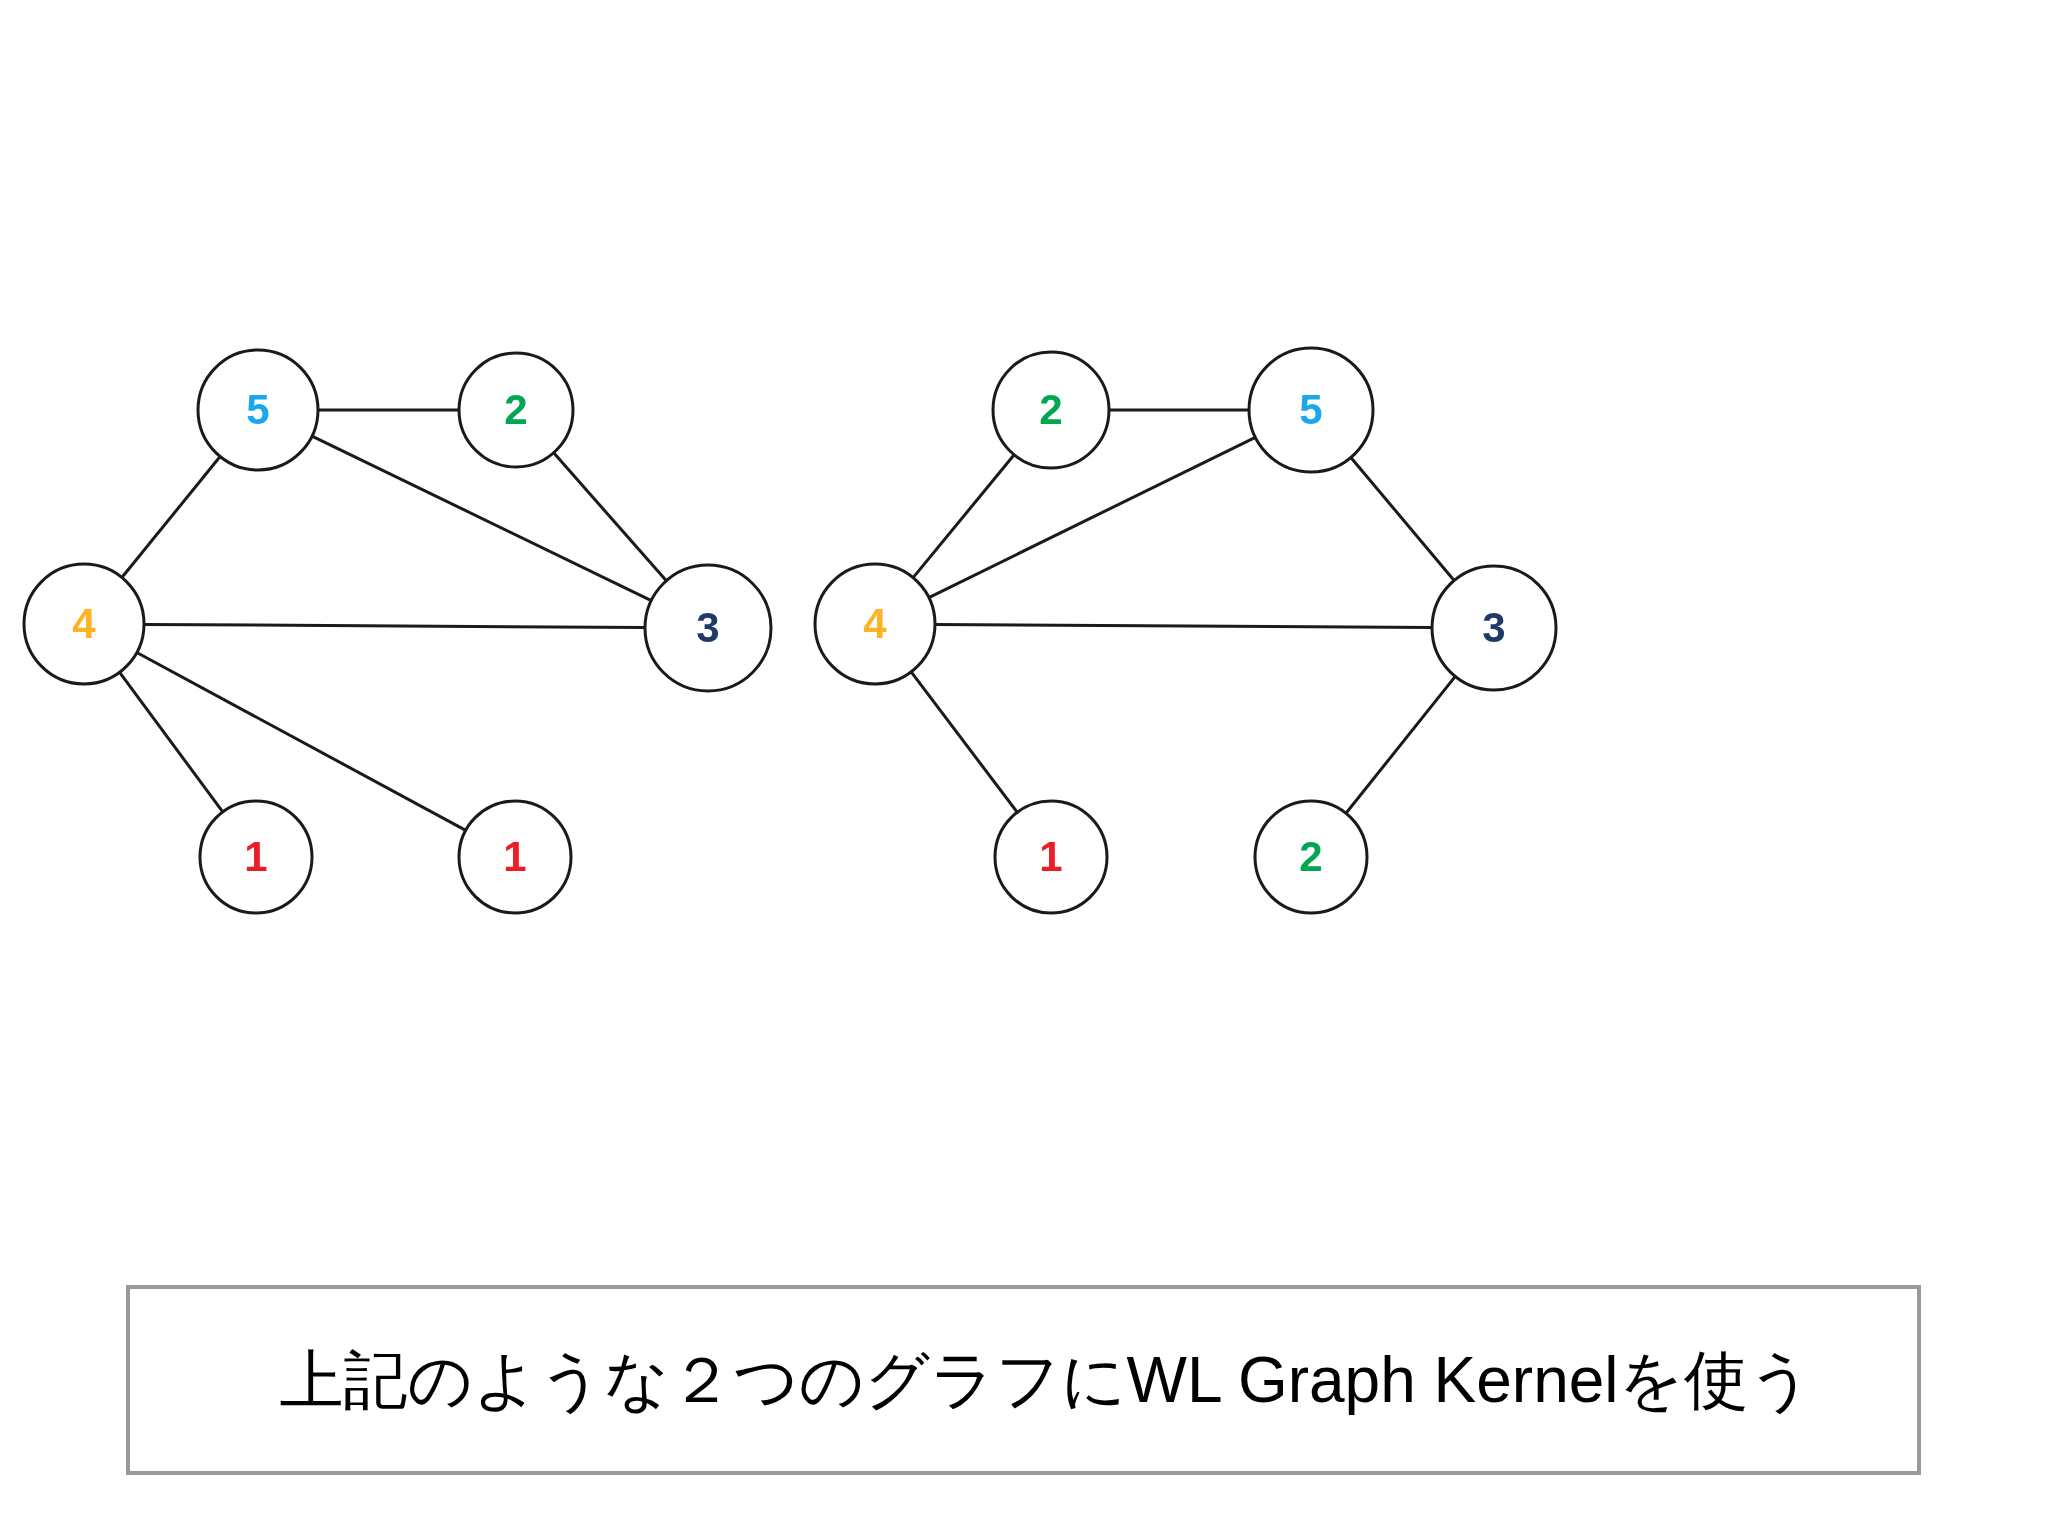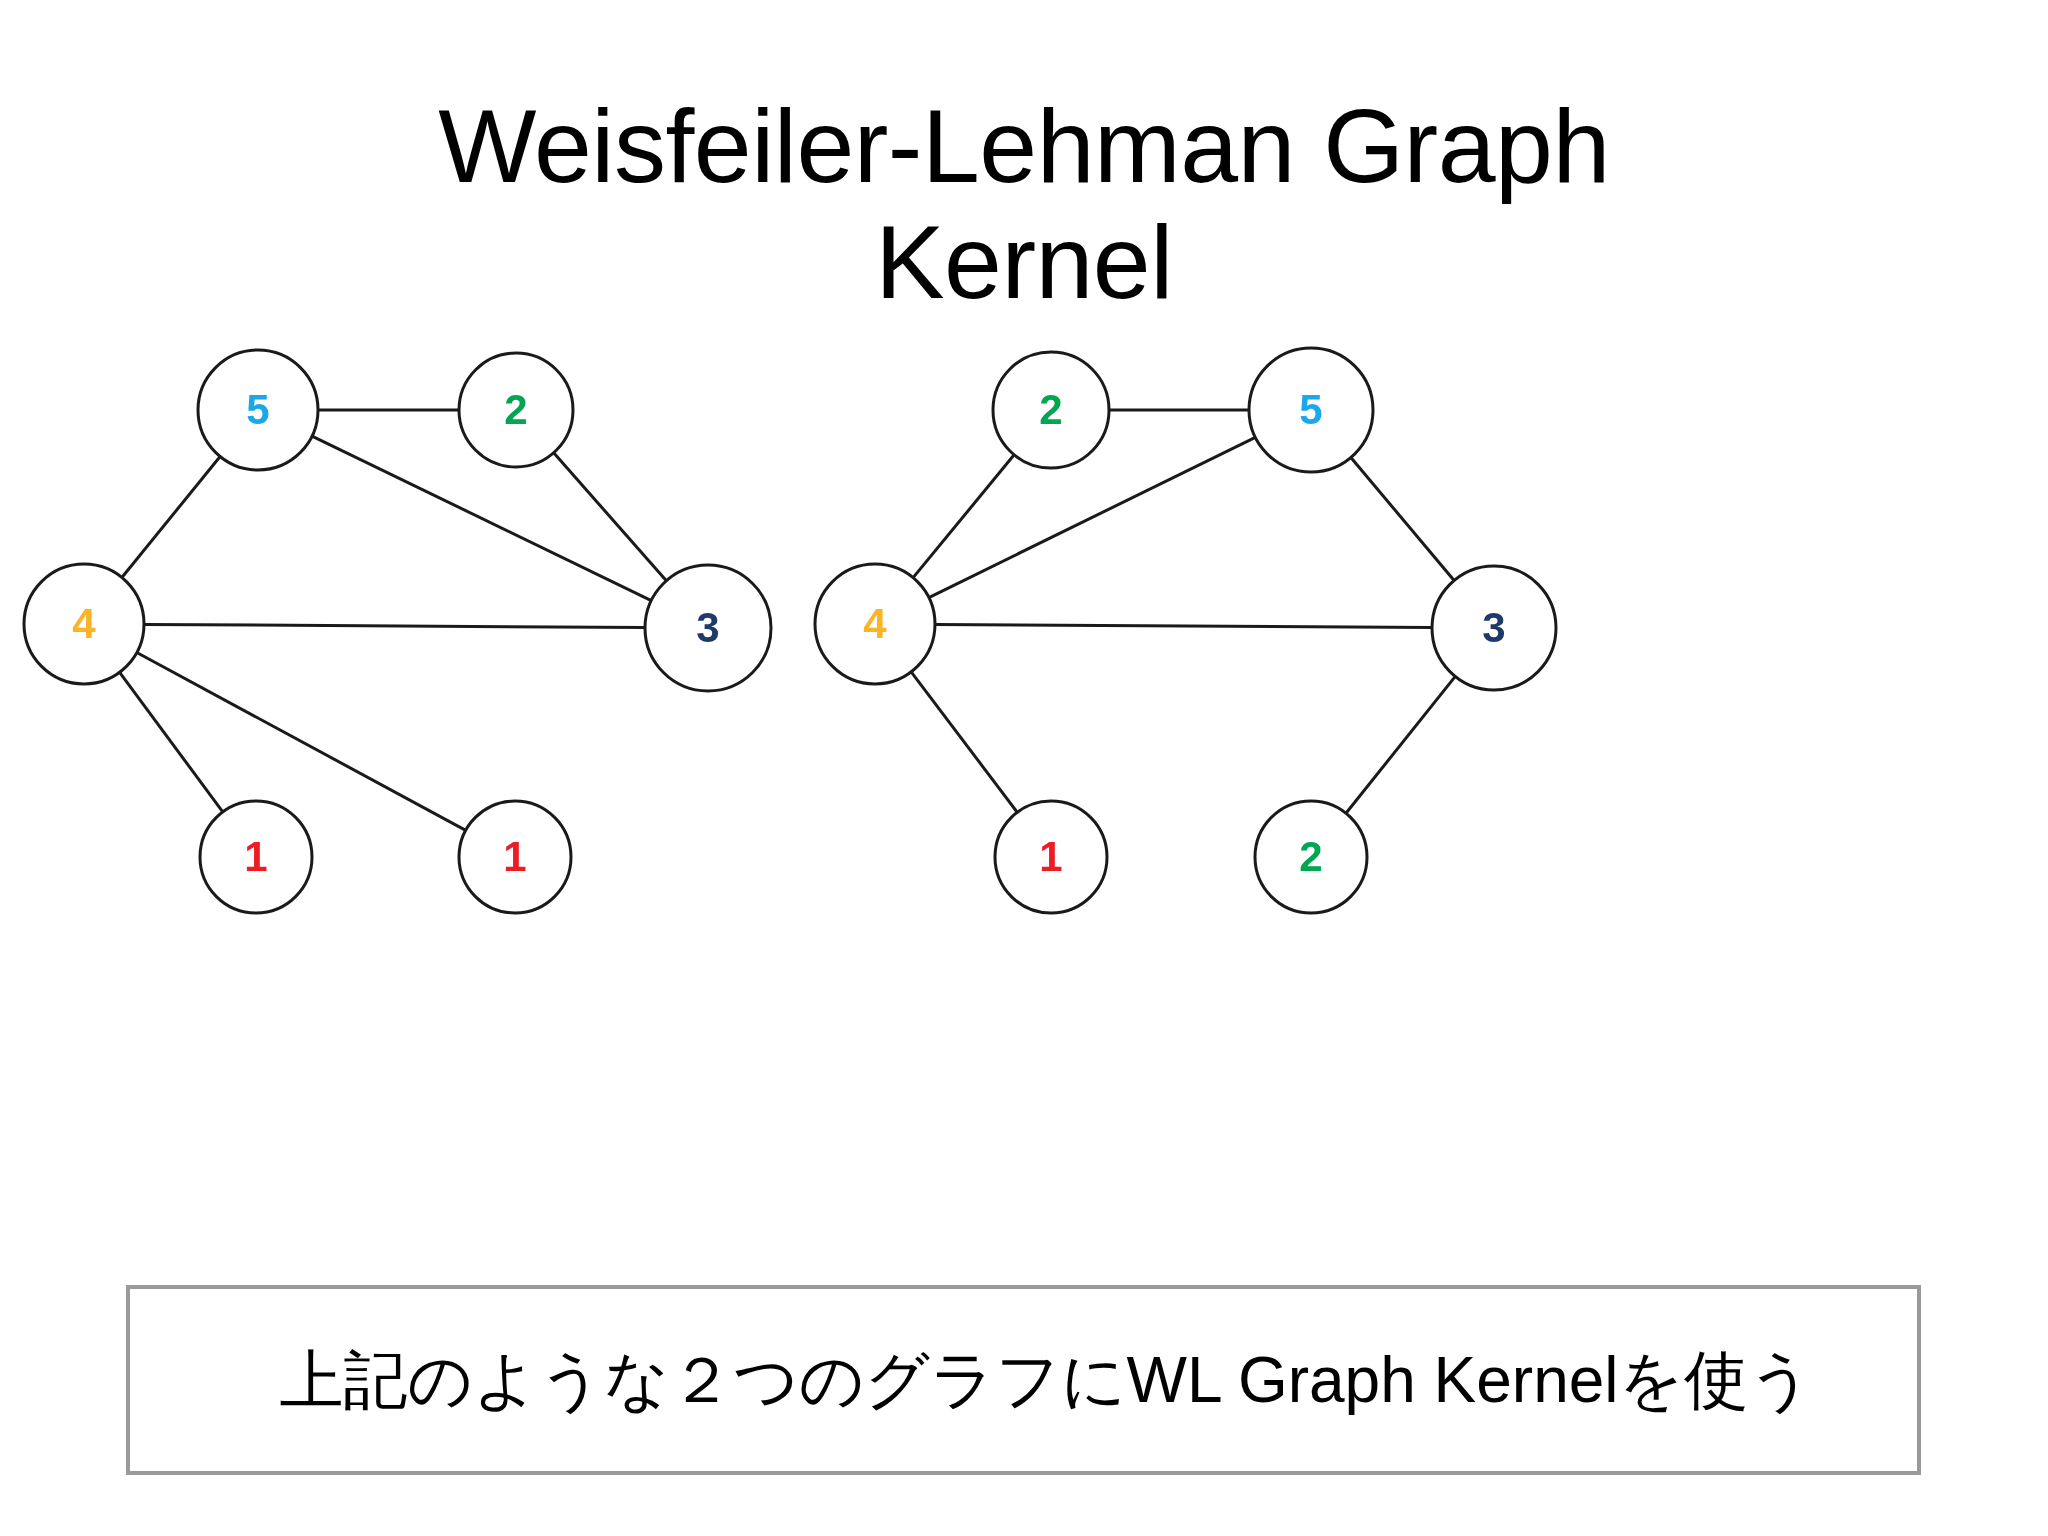--- a/index.html
+++ b/index.html
@@ -68,22 +68,20 @@
     color: #000000;
     white-space: nowrap;
     font-family: "Liberation Sans", "DejaVu Sans", sans-serif;
   }
 </style>
 </head>
 <body>
 
 <div id="slide">
 
-  <div id="slide-title">Weisfeiler-Lehman Graph
-Kernel</div>
 
   <svg id="graph-canvas" viewBox="0 0 2048 1536" xmlns="http://www.w3.org/2000/svg">
     <g id="edges-layer">
         <line x1="318" y1="410" x2="459" y2="410" stroke="#1a1a1a" stroke-width="3"></line>
         <line x1="311.99740818660905" y1="436.1587444104017" x2="651.3027214040604" y2="600.5333183690782" stroke="#1a1a1a" stroke-width="3"></line>
         <line x1="553.6734798504251" y1="452.7750969135035" x2="666.3608906916354" y2="580.7222613061277" stroke="#1a1a1a" stroke-width="3"></line>
         <line x1="121.85193463650377" y1="577.446471194185" x2="220.14806536349624" y2="456.553528805815" stroke="#1a1a1a" stroke-width="3"></line>
         <line x1="143.99876729637265" y1="624.384607482669" x2="645.0012943388087" y2="627.5961621431975" stroke="#1a1a1a" stroke-width="3"></line>
         <line x1="119.6343309089327" y1="672.2720878010541" x2="222.74129115166284" y2="811.9460513856827" stroke="#1a1a1a" stroke-width="3"></line>
         <line x1="136.78100622182149" y1="652.5335834099407" x2="465.7377275262999" y2="830.3686554840555" stroke="#1a1a1a" stroke-width="3"></line>

